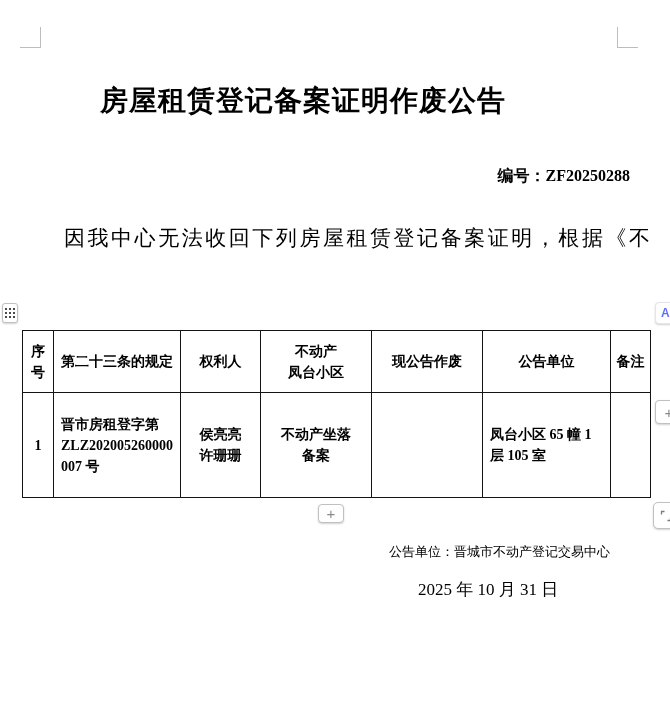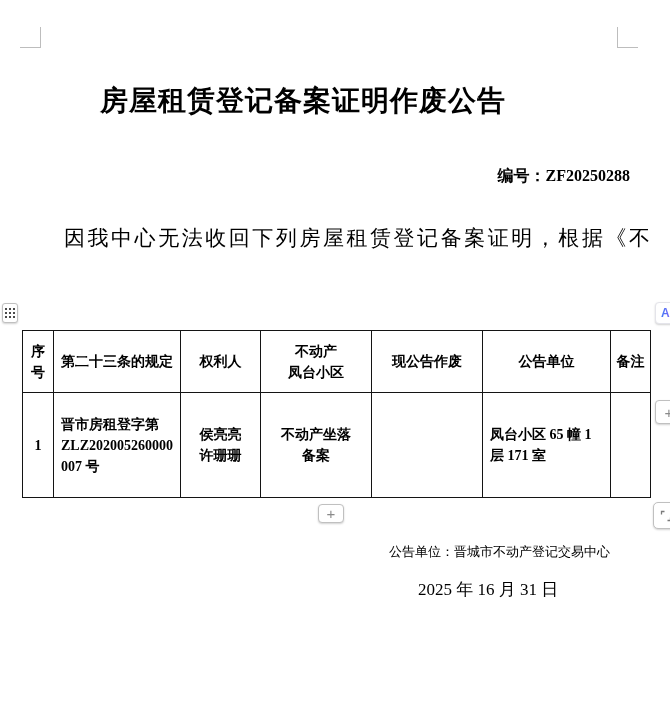--- a/index.html
+++ b/index.html
@@ -134,36 +134,36 @@
         <td>1</td>
         <td class="al">晋市房租登字第
 ZLZ202005260000
 007 号</td>
         <td>侯亮亮
 许珊珊</td>
         <td>不动产坐落
 备案</td>
         <td></td>
         <td class="al">凤台小区 65 幢 1
-层 171 室</td>
+层 105 室</td>
         <td></td>
       </tr>
     </tbody>
   </table>
 
   <button class="ctrl-btn add-col-btn">
     <span class="plus-glyph">+</span>
   </button>
 
   <button class="ctrl-btn add-row-btn">
     <span class="plus-glyph">+</span>
   </button>
 
   <button class="ctrl-btn resize-handle">
     <svg width="12" height="12" viewBox="0 0 12 12">
       <path d="M1.5 4.5 V1.5 H4.5 M10.5 7.5 V10.5 H7.5" fill="none" stroke="#7a7a7a" stroke-width="1.3"></path>
     </svg>
   </button>
 
   <div class="footer-issuer">公告单位：晋城市不动产登记交易中心</div>
-  <div class="footer-date">2025 年 16 月 31 日</div>
+  <div class="footer-date">2025 年 10 月 31 日</div>
 
 </div>
 
 </body></html>

